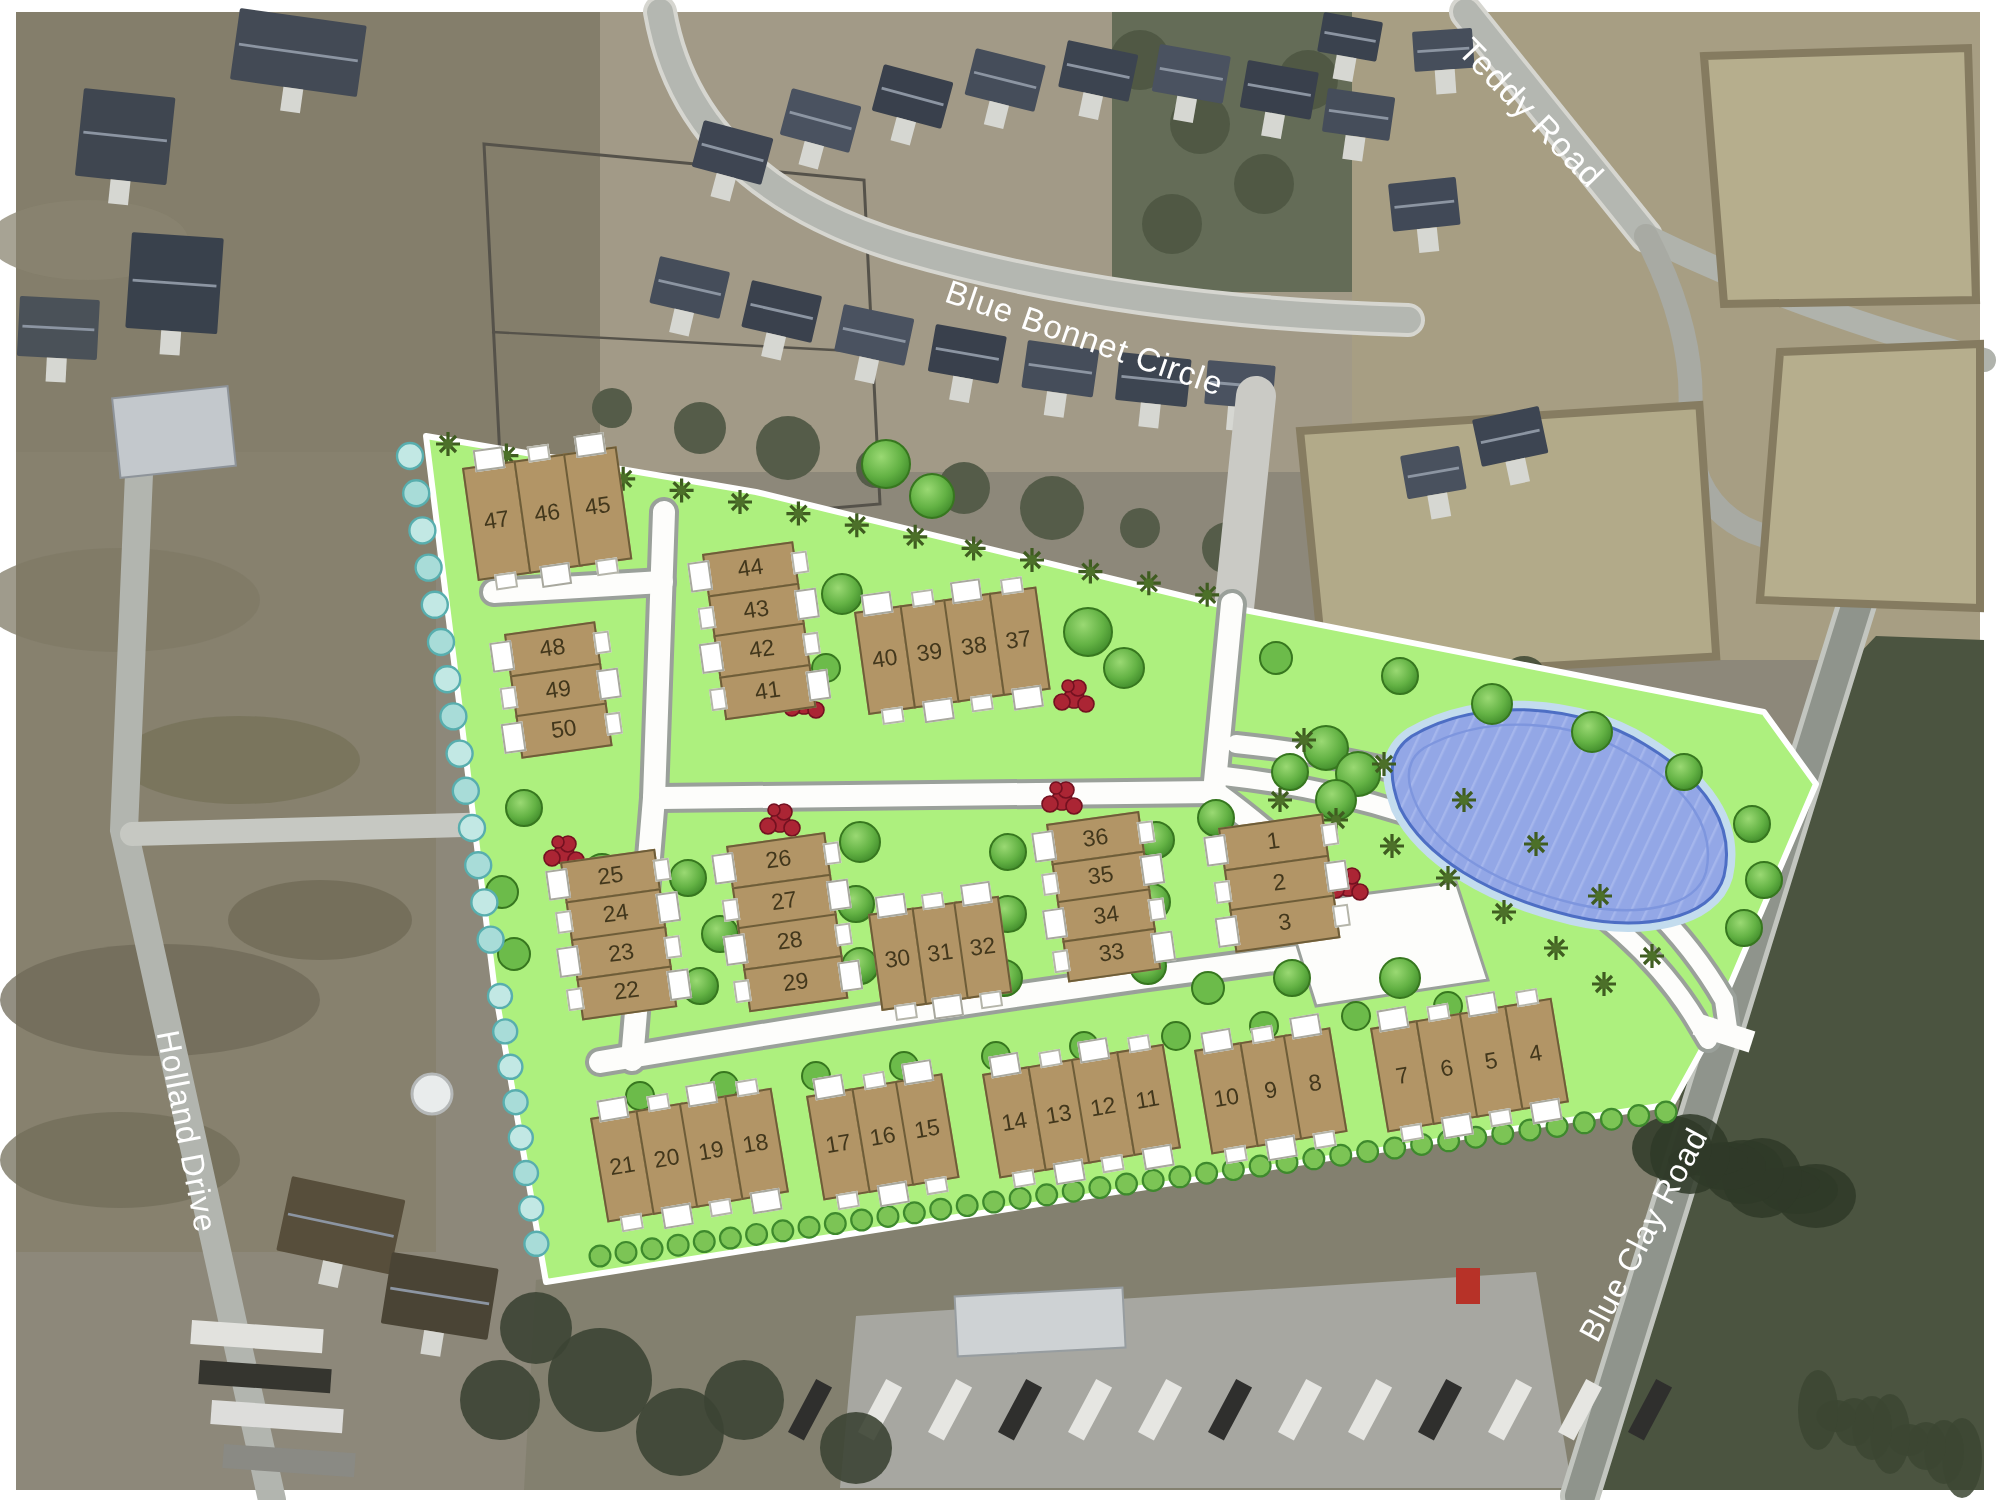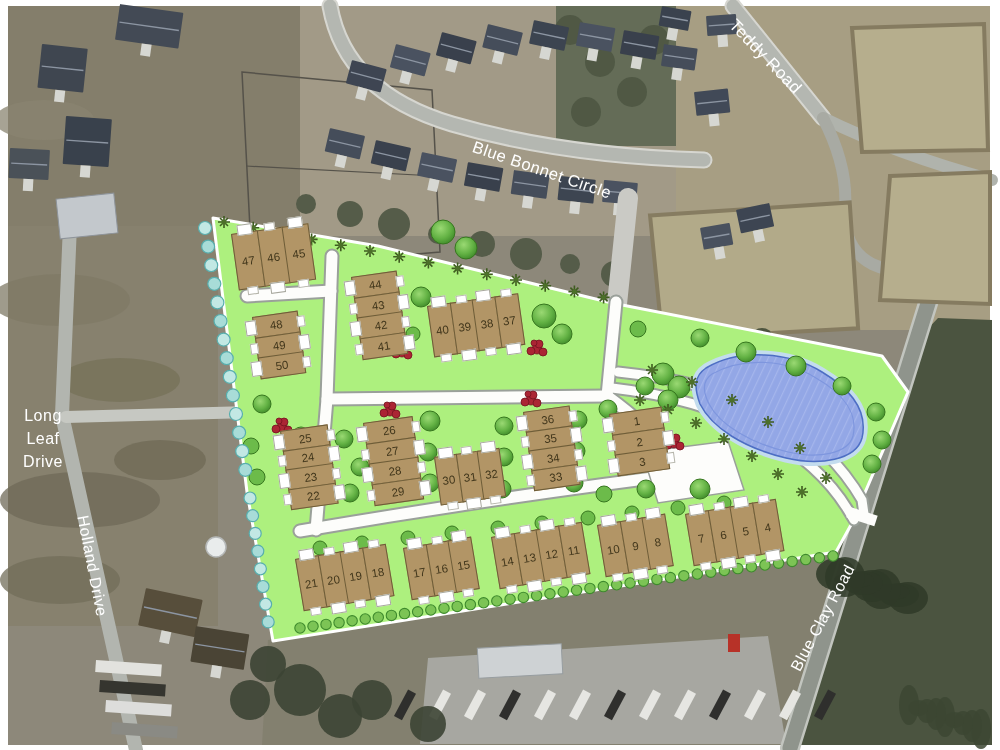--- a/index.html
+++ b/index.html
@@ -757,16 +757,15 @@
           <span>5</span>
         </div>
         <div class="u" style="width: 24px; height: 53px; flex: 0 0 auto;">
           <span>4</span>
         </div>
       </div>
     </div>
 
   <div class="rlabel" id="lbl-teddy">Teddy Road</div>
   <div class="rlabel" id="lbl-bonnet">Blue Bonnet Circle</div>
-  <div class="rlabel" id="lbl-longleaf">Long Leaf Drive</div>
   <div class="rlabel" id="lbl-holland">Holland Drive</div>
   <div class="rlabel" id="lbl-blueclay">Blue Clay Road</div>
 </div>
 
 </body></html>

